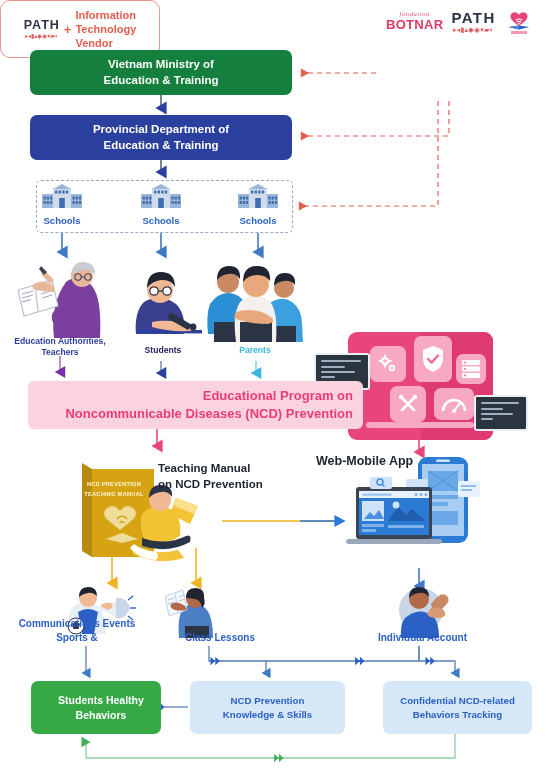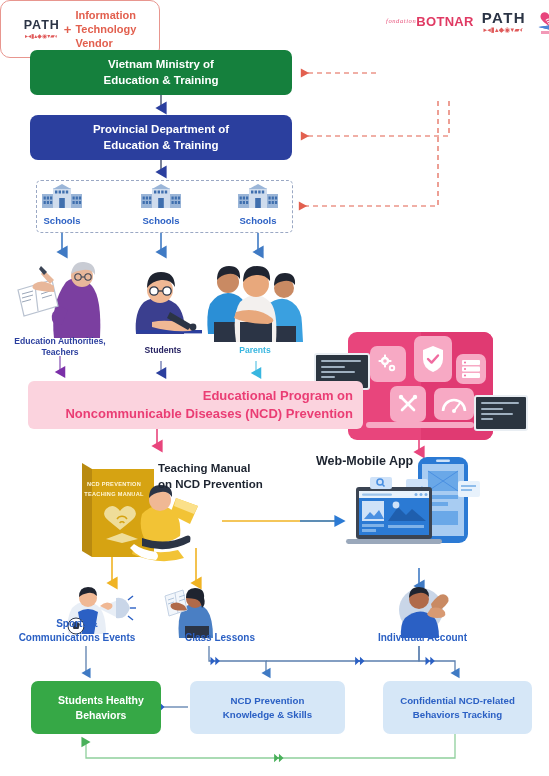--- a/index.html
+++ b/index.html
@@ -5,33 +5,33 @@
   html,body{margin:0;padding:0;}
   body{
     width:549px;height:776px;background:#ffffff;position:relative;overflow:hidden;
     font-family:"Liberation Sans","DejaVu Sans",sans-serif;
   }
   #canvas{position:absolute;inset:0;}
   svg.layer{position:absolute;left:0;top:0;width:549px;height:776px;pointer-events:none;}
 
   
   .logos{position:absolute;left:386px;top:4px;width:160px;height:34px;display:flex;align-items:center;gap:8px;}
-  .botnar{display:flex;flex-direction:row;align-items:center;line-height:1;}
+  .botnar{display:flex;flex-direction:column;align-items:center;line-height:1;}
   .botnar .fond{font-family:"Liberation Serif","DejaVu Serif",serif;font-style:italic;font-size:6.5px;color:#e8547c;letter-spacing:.6px;}
   .botnar .name{font-size:13px;font-weight:bold;color:#e03a63;letter-spacing:.3px;}
   .pathlogo{display:flex;flex-direction:column;align-items:center;line-height:1;}
   .pathlogo .pw{font-size:15px;font-weight:bold;color:#2b3445;letter-spacing:1.4px;}
   .pathlogo .glyphs{font-size:7px;color:#e05a5a;letter-spacing:.2px;margin-top:1px;}
   .heartlogo{width:30px;height:30px;position:relative;}
 
   
   .box{position:absolute;box-sizing:border-box;display:flex;align-items:center;justify-content:center;text-align:center;border-radius:7px;}
   .box span{display:block;line-height:1.35;}
   .ministry{left:30px;top:50px;width:262px;height:45px;background:#15803d;color:#fff;font-size:11.5px;font-weight:bold;}
-  .provincial{left:30px;top:115px;width:262px;height:45px;background:#2b3f9e;color:#fff;font-size:11.5px;font-weight:bold;border-radius:8px;}
+  .provincial{left:30px;top:115px;width:262px;height:45px;background:#2b3f9e;color:#fff;font-size:11.5px;font-weight:bold;}
   .vendor{left:376px;top:45px;width:146px;height:56px;border:1.3px solid #e8968f;border-radius:10px;background:#fff;
           display:flex;align-items:center;justify-content:center;gap:4px;padding:0 6px;}
   .vendor .vpath{display:flex;flex-direction:column;align-items:center;line-height:1;}
   .vendor .vpath .pw{font-size:12.5px;font-weight:bold;color:#2b3445;letter-spacing:1px;}
   .vendor .vpath .glyphs{font-size:6px;color:#e05a5a;margin-top:1px;}
   .vendor .plus{font-size:13px;color:#e2604f;font-weight:600;}
   .vendor .vtxt{font-size:11px;color:#e2604f;font-weight:bold;line-height:1.3;text-align:left;}
 
   .schoolsbox{position:absolute;left:36px;top:180px;width:255px;height:51px;border:1.2px dashed #9aa8c4;border-radius:5px;background:#fff;}
   .school{position:absolute;top:184px;width:64px;text-align:center;}
@@ -552,22 +552,22 @@
   <svg class="illu" style="left:395px;top:586px;" width="56" height="52" viewBox="0 0 56 52">
     <circle cx="26" cy="24" r="22" fill="#c9d6e8"></circle>
     <path d="M10 32 q14 -12 28 -2 q6 6 6 22 H6 q-1 -14 4 -20 Z" fill="#2b60c4"></path>
     <circle cx="24" cy="13" r="10" fill="#b06a4a"></circle>
     <path d="M14 12 q0 -11 10 -11 q10 0 10 10 q-4 -5 -10 -4 q-7 1 -10 5 Z" fill="#1f2430"></path>
     <path d="M36 18 q10 -14 16 -8 q4 4 -2 10 q-6 6 -12 6 Z" fill="#c98a63"></path>
     <path d="M36 22 q10 -2 14 4 q2 6 -8 6 q-8 0 -10 -4 Z" fill="#d89a73"></path>
   </svg>
 
   <div class="olabel sports">
+    <div>Communications Events</div>
     <div>Sports &amp;</div>
-    <div>Communications Events</div>
   </div>
   <div class="olabel lessons">Class Lessons</div>
   <div class="olabel account">Individual Account</div>
 
   <div class="grnbox">
     <span>
       <span style="display:block">Students Healthy</span>
       <span style="display:block">Behaviors</span>
     </span>
   </div>

